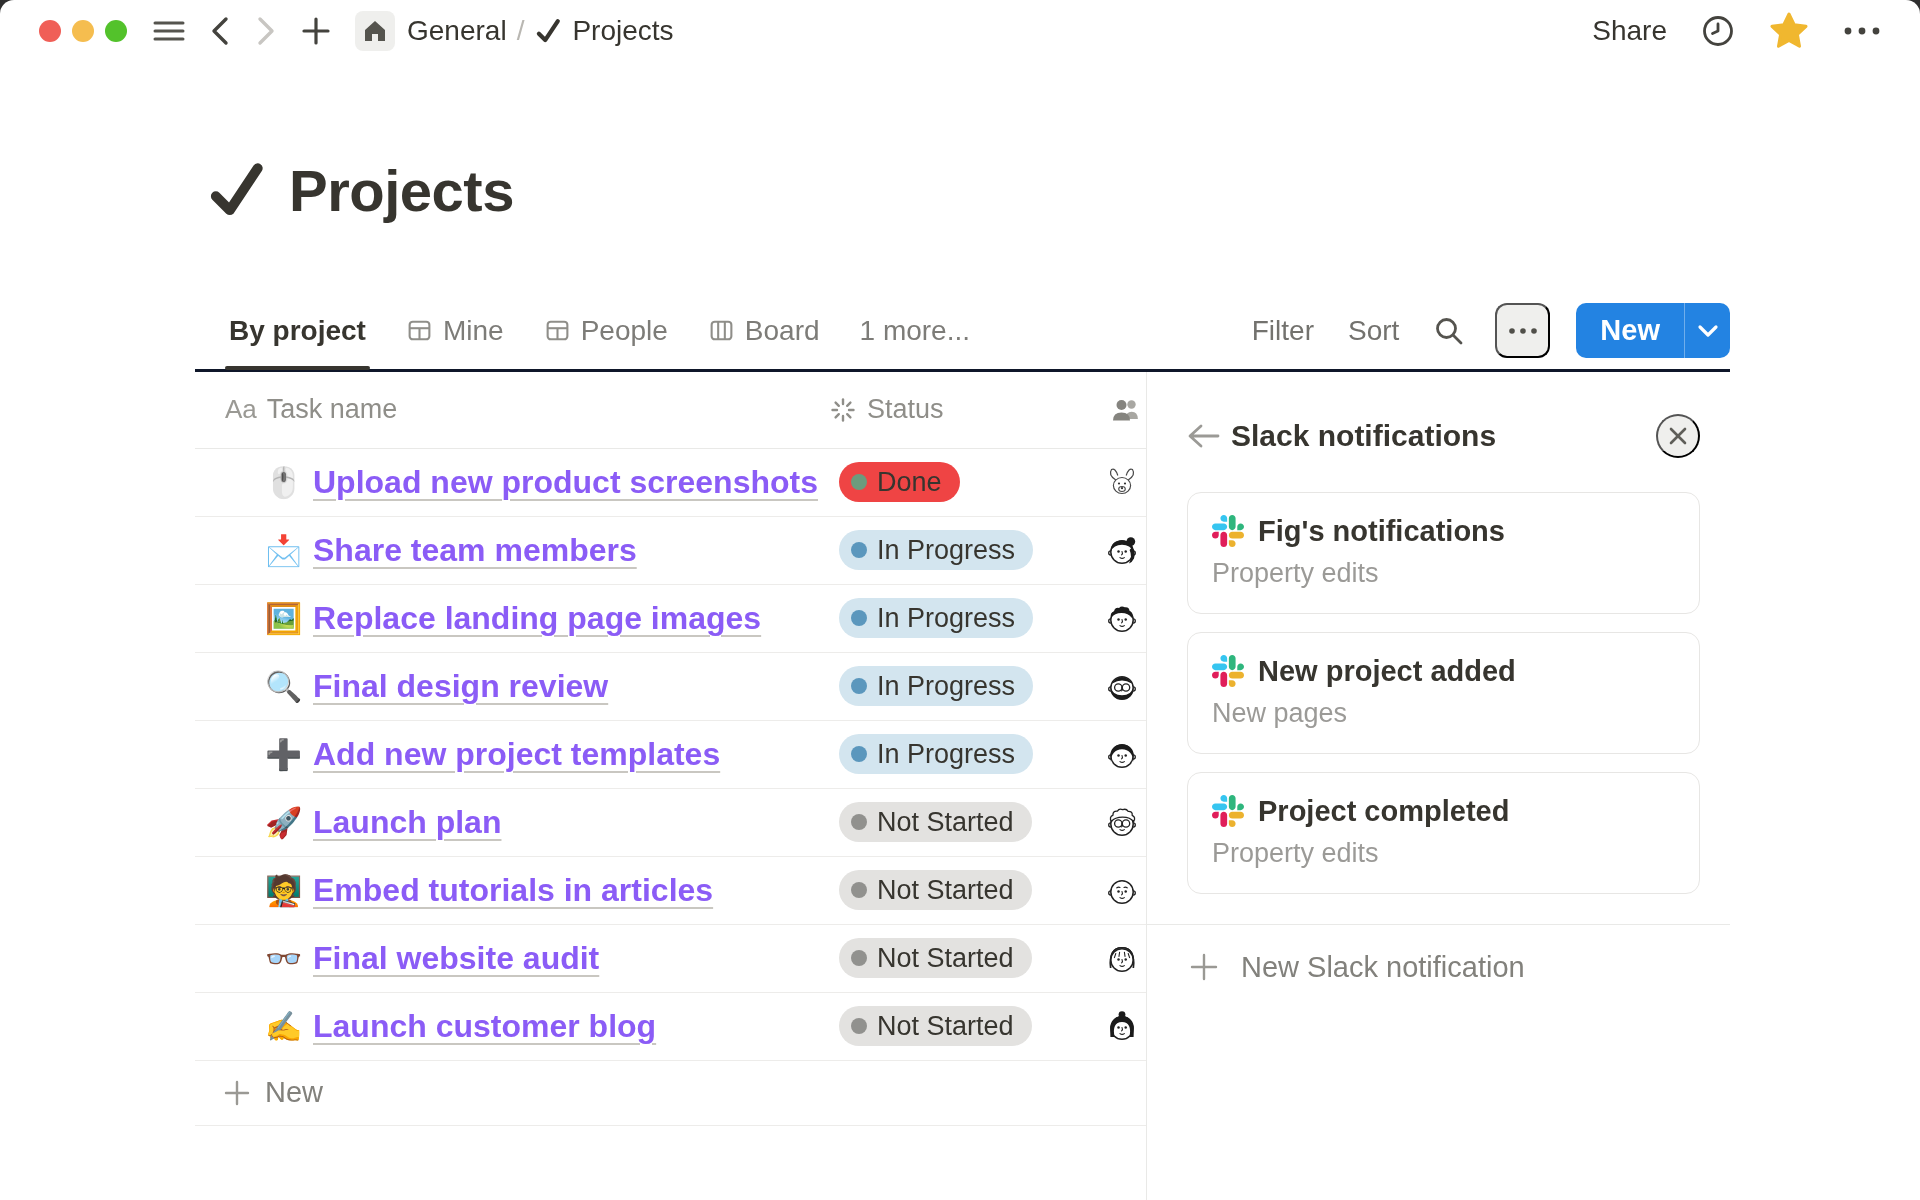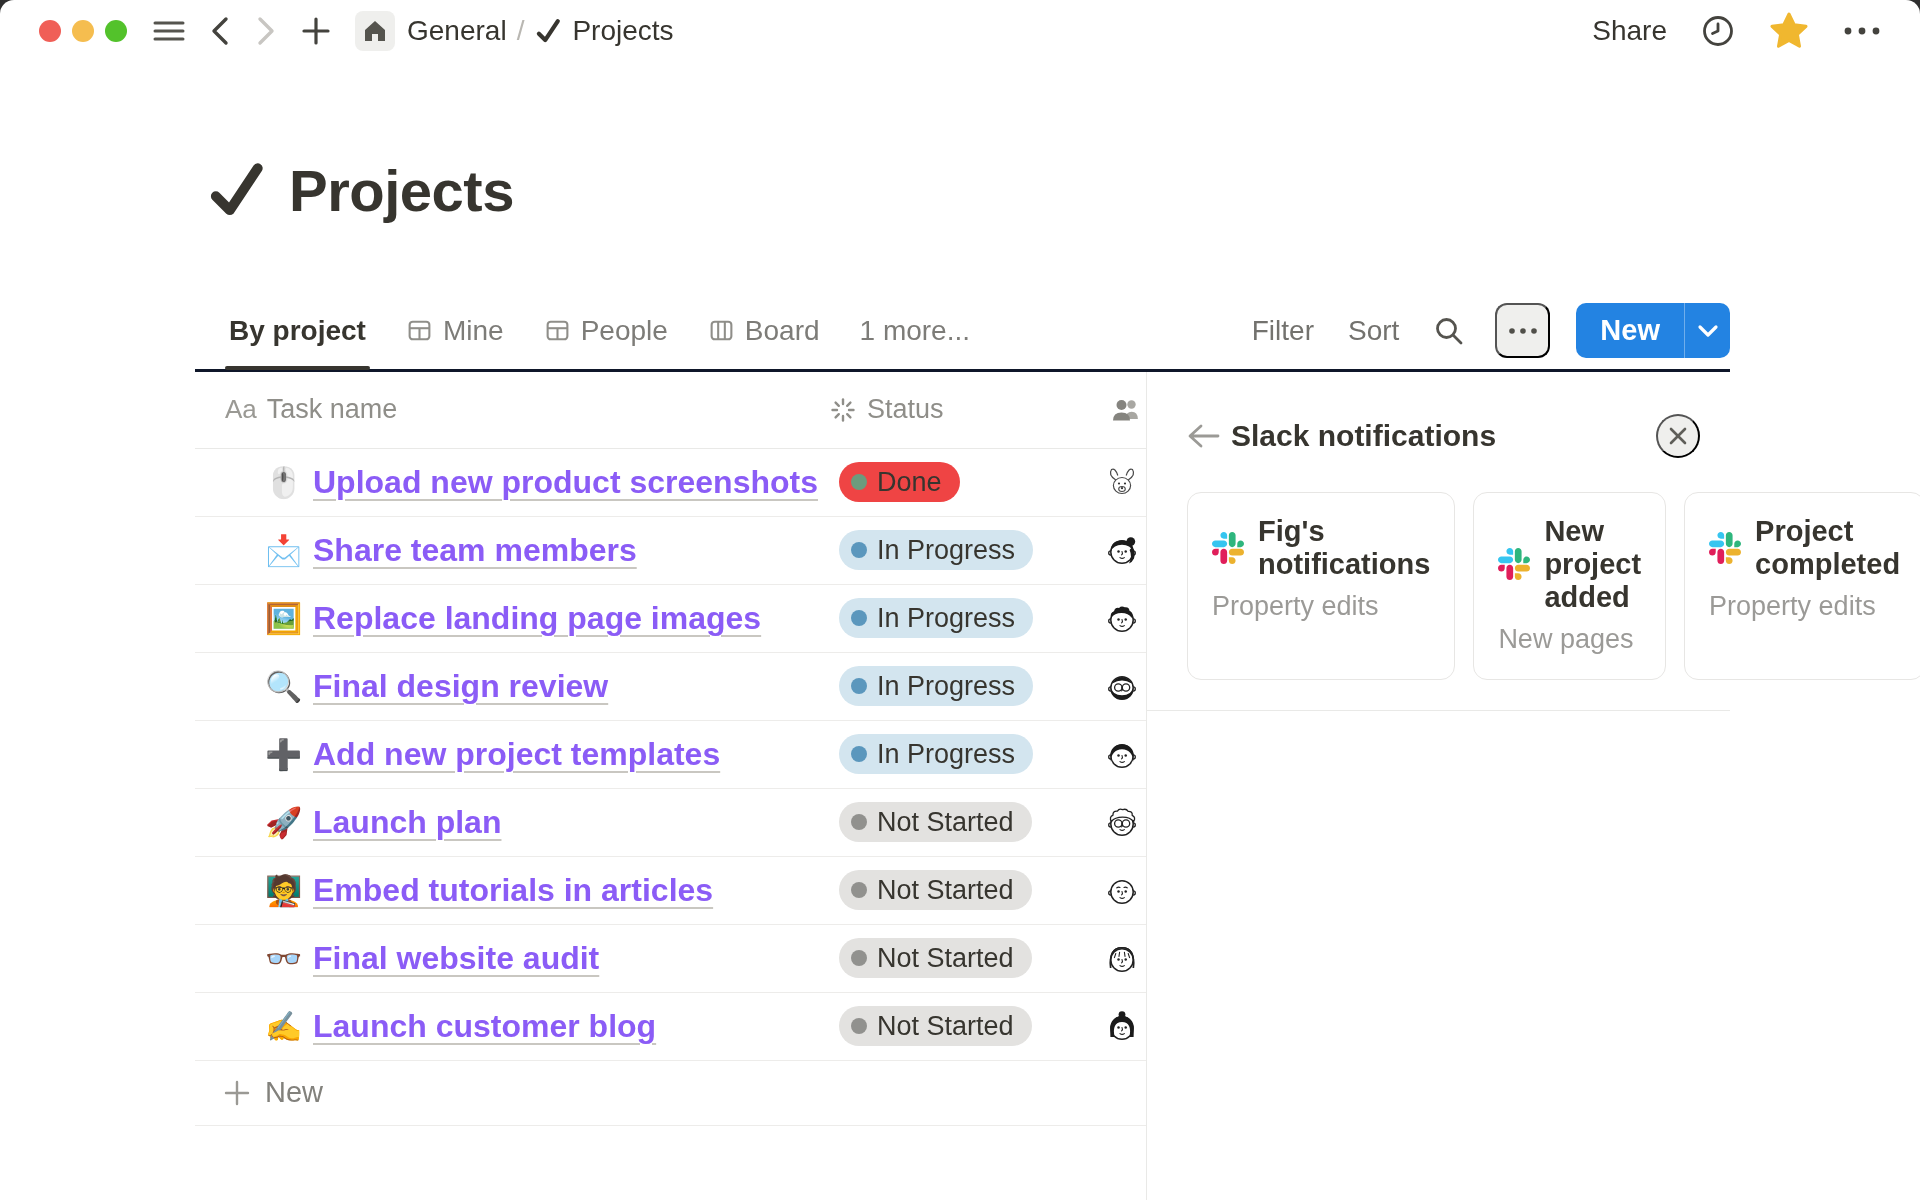--- a/index.html
+++ b/index.html
@@ -57,21 +57,21 @@
   .pill{display:inline-flex;align-items:center;gap:10px;height:40px;border-radius:20px;padding:0 18px 0 12px;margin-left:10px;font-size:27px;color:#37352f;cursor:pointer;white-space:nowrap;}
   .pill .dot{width:16px;height:16px;border-radius:50%;flex:none;}
   .avatar{width:40px;height:40px;border-radius:50%;overflow:hidden;flex:none;cursor:pointer;}
   .new-row{display:flex;align-items:center;height:64px;border-bottom:1px solid #edecea;color:#82817c;font-size:29px;gap:14px;padding-left:28px;cursor:pointer;}
 
   
   .panel{width:584px;flex:none;border-left:1px solid #e9e9e7;box-sizing:border-box;padding:0 30px 0 40px;}
   .panel-head{display:flex;align-items:center;margin-top:42px;}
   .panel-title{font-size:30px;font-weight:700;margin-left:10px;}
   .close-btn{margin-left:auto;width:44px;height:44px;border-radius:50%;background:#efefed;display:flex;align-items:center;justify-content:center;cursor:pointer;}
-  .cards{margin-top:34px;display:flex;flex-direction:row;gap:18px;}
+  .cards{margin-top:34px;display:flex;flex-direction:column;gap:18px;}
   .card{border:1.5px solid #e7e6e4;border-radius:14px;padding:22px 24px 24px;cursor:pointer;background:#fff;}
   .card-title-row{display:flex;align-items:center;gap:14px;}
   .card-title{font-size:29px;font-weight:600;}
   .card-sub{margin-top:10px;font-size:27px;color:#9b9a97;}
   .panel-divider{border:none;border-top:1px solid #e9e9e7;margin:30px -30px 0 -40px;}
   .new-notif{display:flex;align-items:center;gap:22px;padding:26px 0 0 2px;color:#82817c;font-size:29px;cursor:pointer;}
 
   svg{display:block;}
 </style>
 </head>
@@ -619,17 +619,28 @@
                   </svg>
                 </span>
       <span class="card-title">Project completed</span>
     </div>
     <div class="card-sub">Property edits</div>
   </div>
 </div>
 
         <hr class="panel-divider">
 
+        <div class="new-notif">
+          <span>
+            <svg width="30" height="30" viewBox="0 0 30 30">
+                <g stroke="#9a9994" stroke-width="2.4" stroke-linecap="round">
+                  <line x1="15" y1="3" x2="15" y2="27"></line>
+                  <line x1="3" y1="15" x2="27" y2="15"></line>
+                </g>
+              </svg>
+          </span>
+          <span>New Slack notification</span>
+        </div>
       </div>
     </div>
 
   </div>
 </div>
 
 </body></html>

